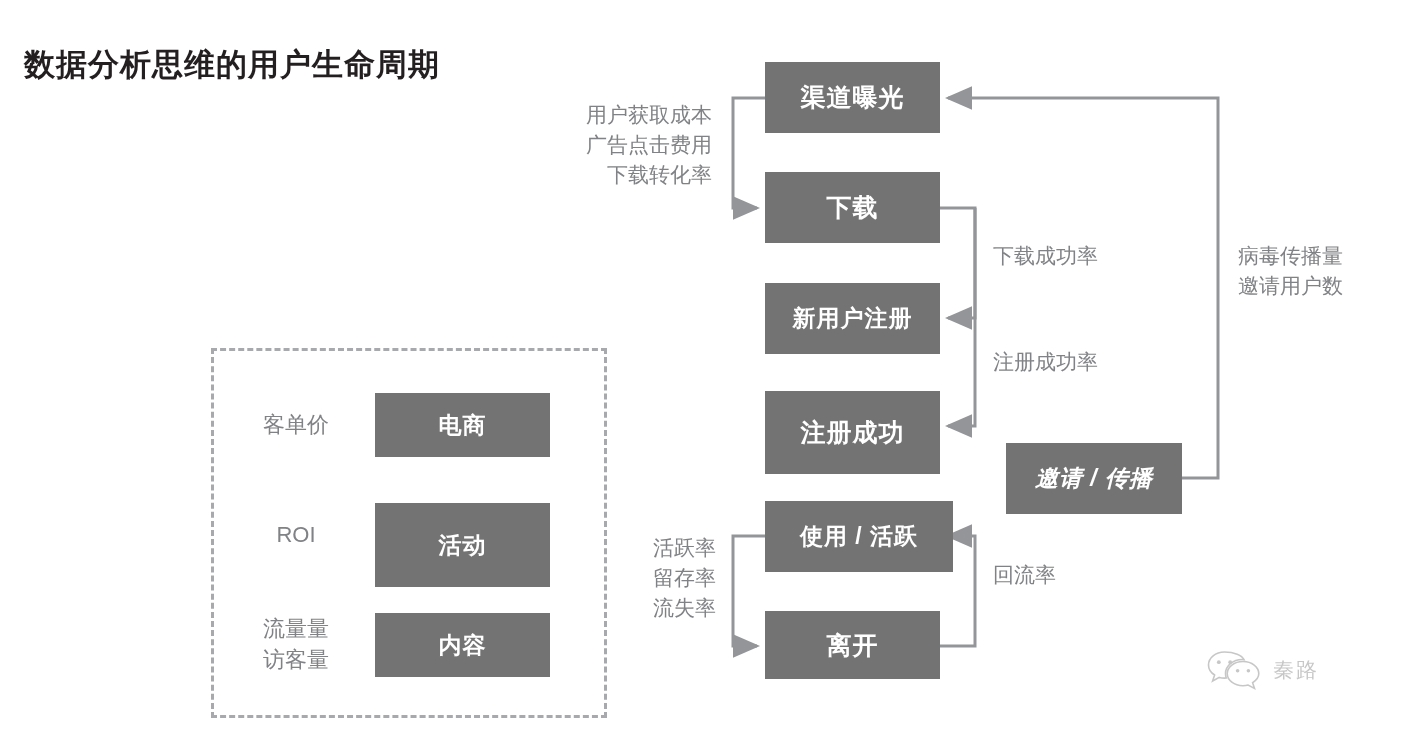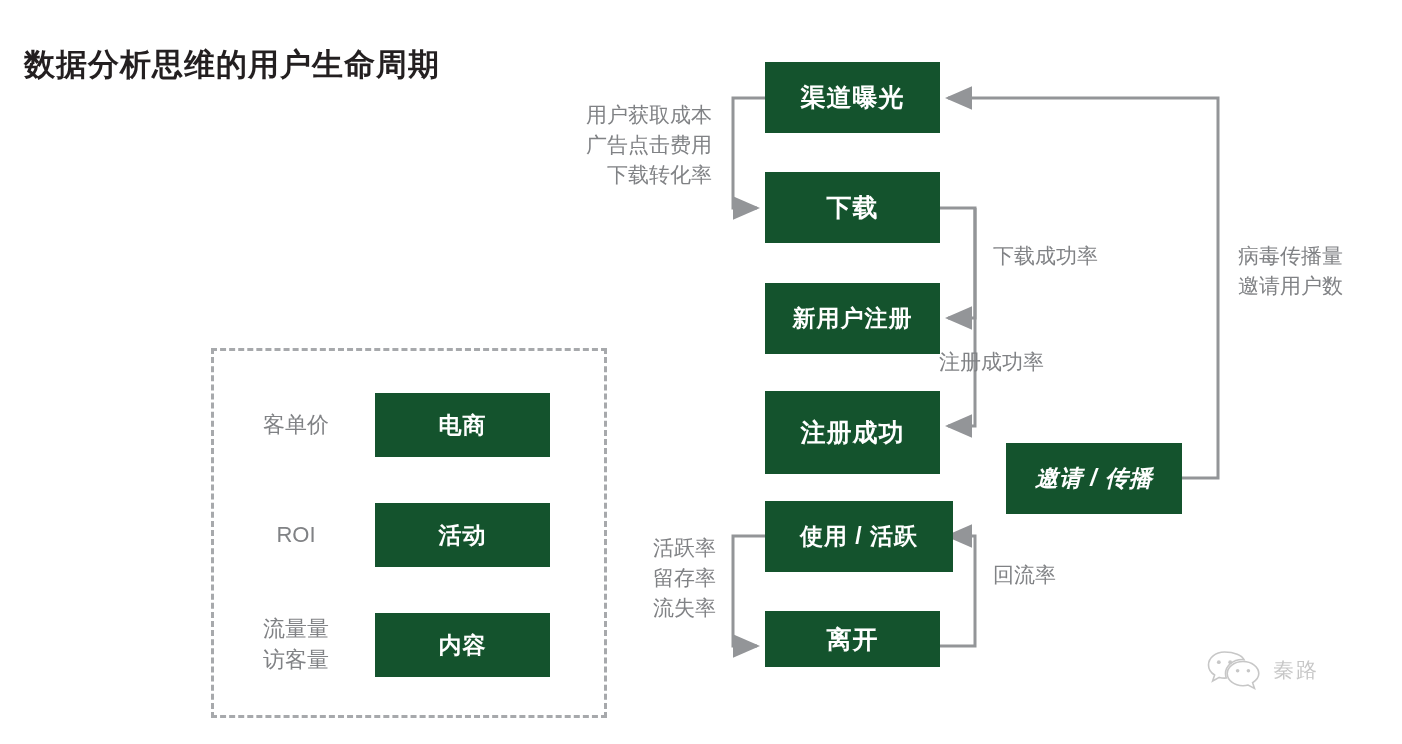--- a/index.html
+++ b/index.html
@@ -22,21 +22,21 @@
     left: 24px;
     top: 44px;
     font-size: 31px;
     font-weight: bold;
     color: #231f20;
     letter-spacing: 1px;
     white-space: nowrap;
   }
   .node {
     position: absolute;
-    background: #14532d;
+    background: #737373;
     color: #ffffff;
     display: flex;
     align-items: center;
     justify-content: center;
     font-size: 25px;
     font-weight: bold;
     letter-spacing: 1px;
     box-sizing: border-box;
     text-align: center;
   }
@@ -126,46 +126,46 @@
   <div class="node" style="left:765px; top:172px; width:175px; height:71px;">下载</div>
 
   <div class="node small" style="left:765px; top:283px; width:175px; height:71px;">新用户注册</div>
 
   <div class="node" style="left:765px; top:391px; width:175px; height:83px;">注册成功</div>
 
   <div class="node small" style="left:1006px; top:443px; width:176px; height:71px;font-style:italic;">邀请 / 传播</div>
 
   <div class="node small" style="left:765px; top:501px; width:188px; height:71px;">使用 / 活跃</div>
 
-  <div class="node" style="left:765px; top:611px; width:175px; height:56px;">离开</div>
+  <div class="node" style="left:765px; top:611px; width:175px; height:68px;">离开</div>
 
   <div class="anno right-align" style="left:500px; top:100px; width:212px;">用户获取成本
 广告点击费用
 下载转化率</div>
 
   <div class="anno" style="left:993px; top:241px;">下载成功率</div>
 
-  <div class="anno" style="left:939px; top:347px;">注册成功率</div>
+  <div class="anno" style="left:993px; top:347px;">注册成功率</div>
 
   <div class="anno" style="left:1238px; top:241px;">病毒传播量
 邀请用户数</div>
 
   <div class="anno center-align" style="left:626px; top:533px; width:90px;">活跃率
 留存率
 流失率</div>
 
   <div class="anno" style="left:993px; top:560px;">回流率</div>
 
   <div class="dashed-panel"></div>
 
   <div class="panel-label" style="left:236px; top:409px; width:120px;">客单价</div>
   <div class="node small" style="left:375px; top:393px; width:175px; height:64px;">电商</div>
 
   <div class="panel-label" style="left:236px; top:519px; width:120px;">ROI</div>
-  <div class="node small" style="left:375px; top:503px; width:175px; height:64px;">活动</div>
+  <div class="node small" style="left:375px; top:503px; width:175px; height:84px;">活动</div>
 
   <div class="panel-label" style="left:236px; top:613px; width:120px;">流量量
 访客量</div>
   <div class="node small" style="left:375px; top:613px; width:175px; height:64px;">内容</div>
 
   <div class="watermark">
     <svg width="58" height="44" viewBox="0 0 58 44">
       <g fill="none" stroke="#9a9a9a" stroke-width="1.6">
         <path d="M19.5,4 C10.5,4 3.5,9.8 3.5,16.9 C3.5,21 5.9,24.6 9.6,27 L7.6,33 L14.3,29.4 C16,29.9 17.7,30.1 19.5,30.1 C20.1,30.1 20.7,30.1 21.3,30 C20.8,28.6 20.5,27.1 20.5,25.6 C20.5,17.8 28,11.5 37.2,11.5 C37.8,11.5 38.4,11.5 39,11.6 C37,7.2 29.3,4 19.5,4 Z"></path>
         <path d="M38,13.5 C29.2,13.5 22.2,18.9 22.2,25.6 C22.2,32.3 29.2,37.7 38,37.7 C39.8,37.7 41.5,37.5 43.1,37 L49.5,40.4 L47.6,34.7 C51.3,32.4 53.8,29.2 53.8,25.6 C53.8,18.9 46.8,13.5 38,13.5 Z"></path>

